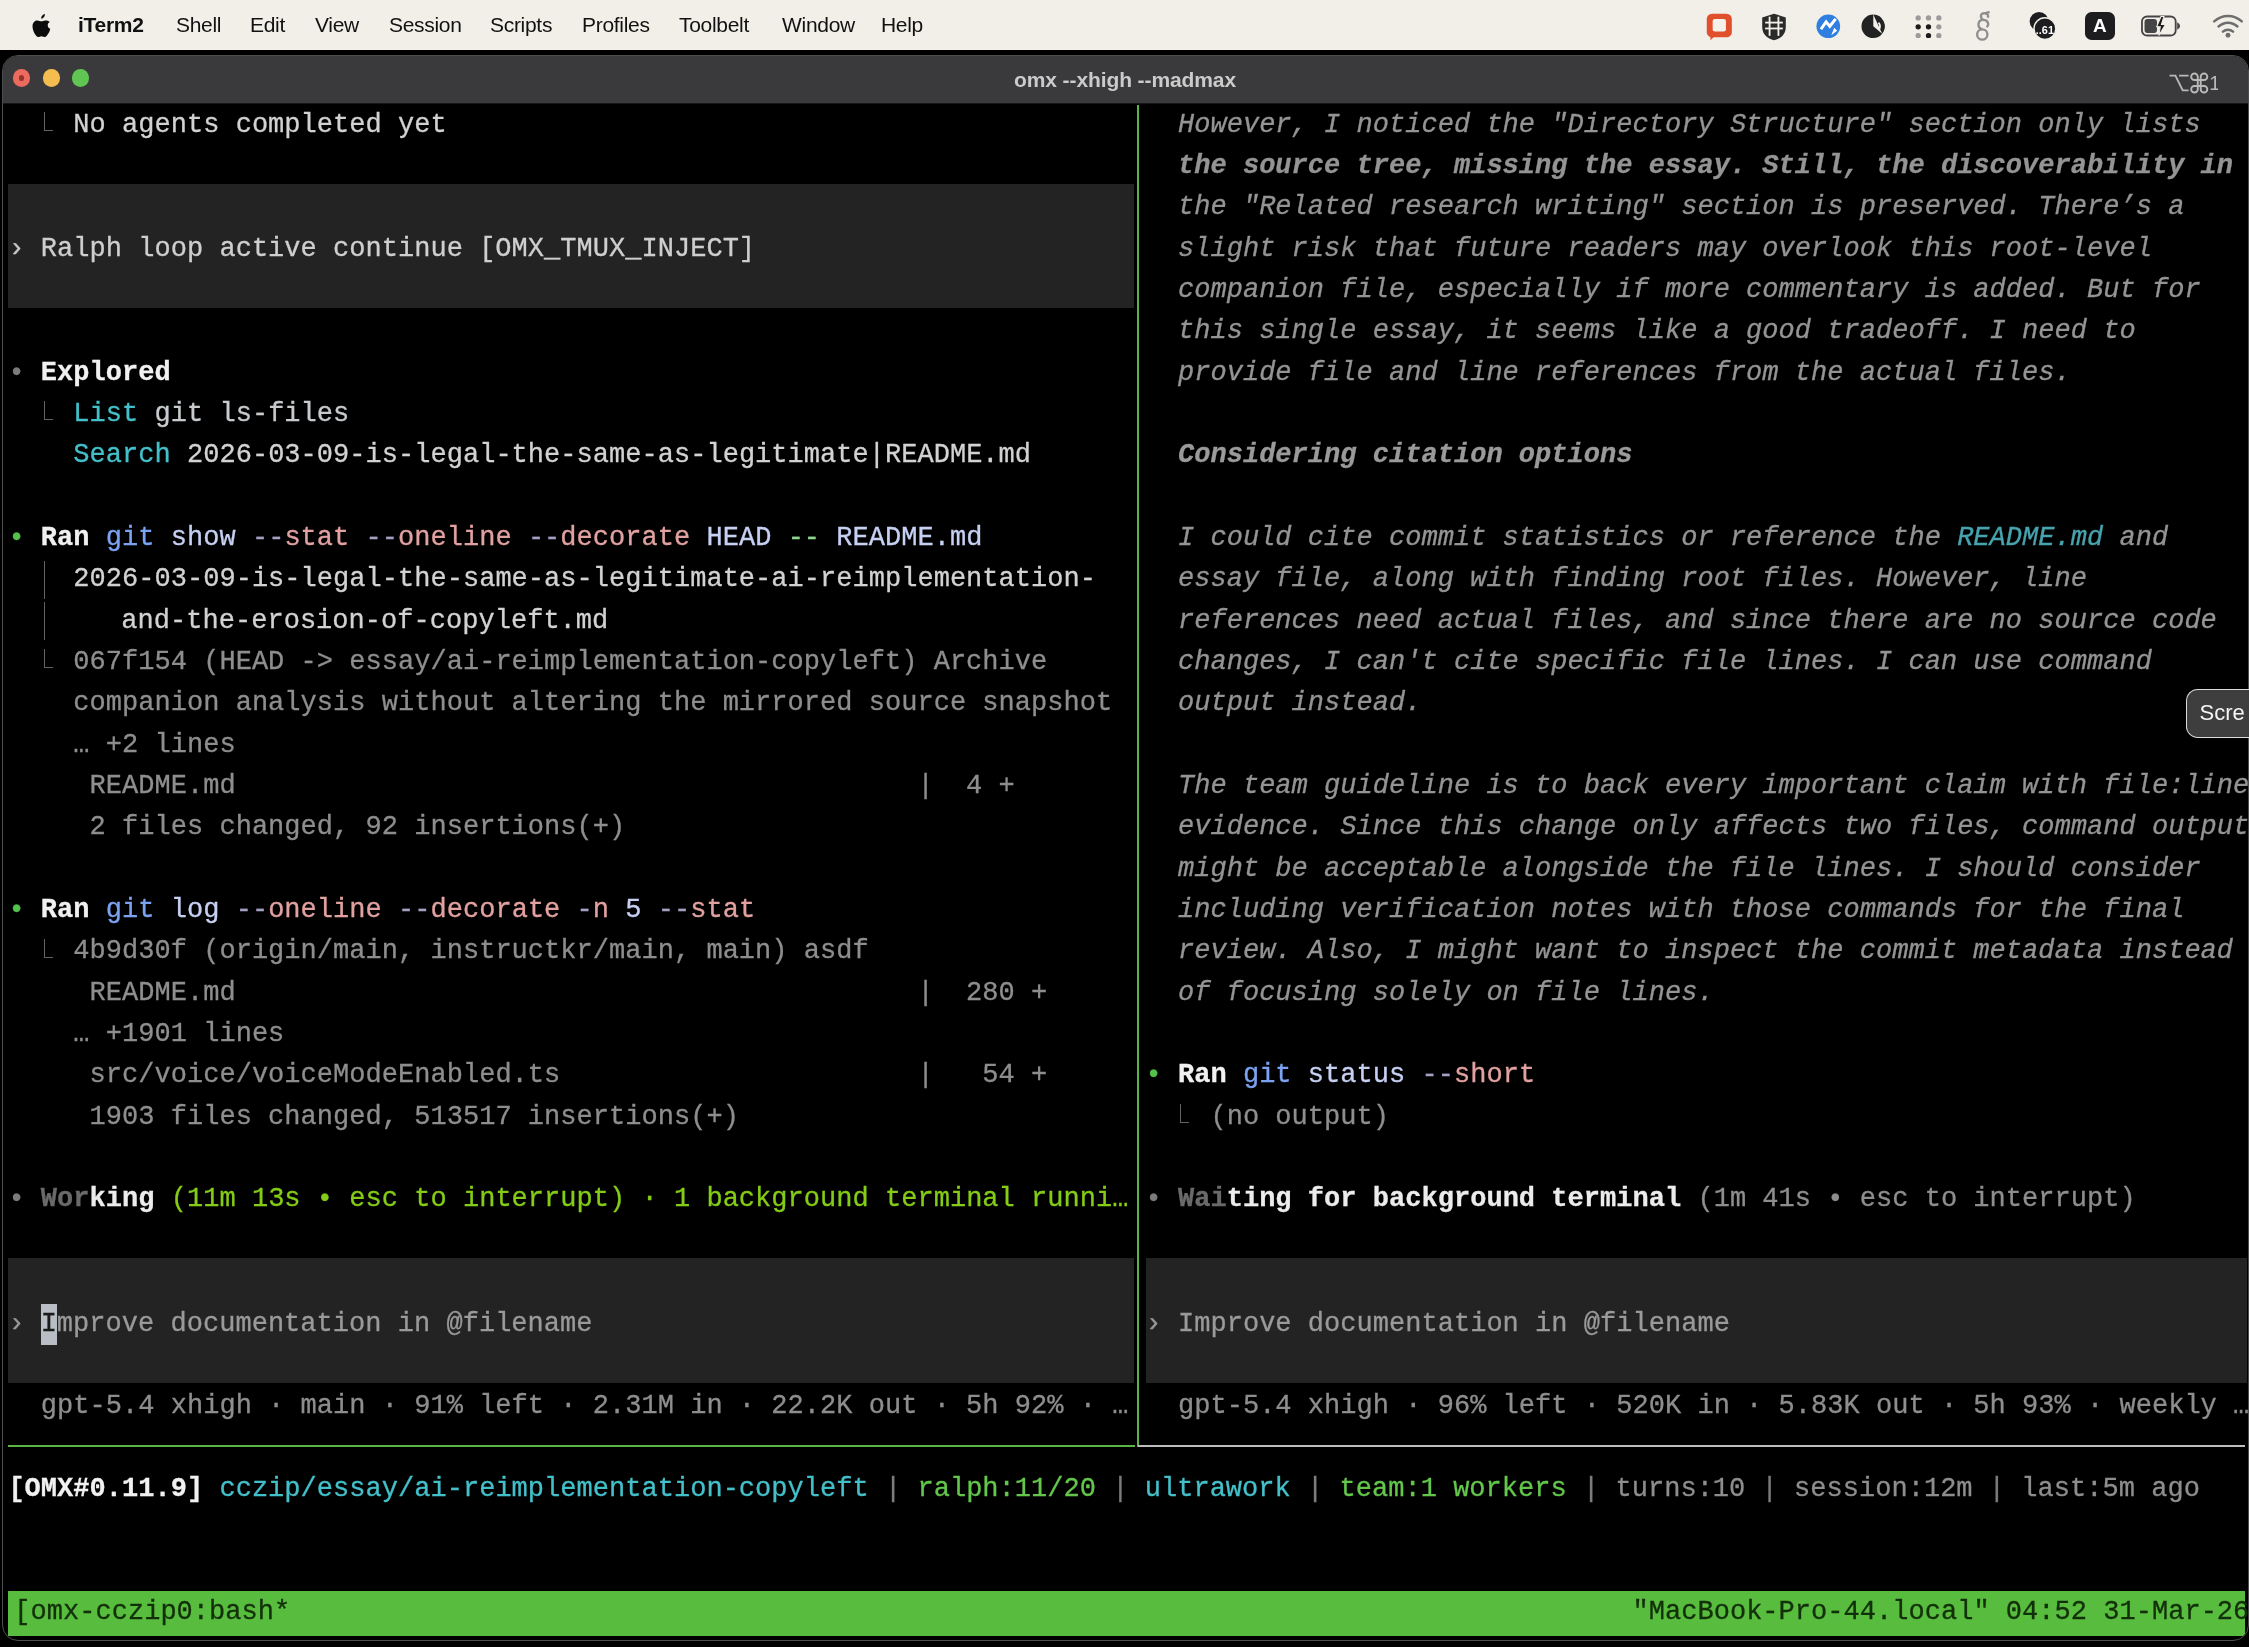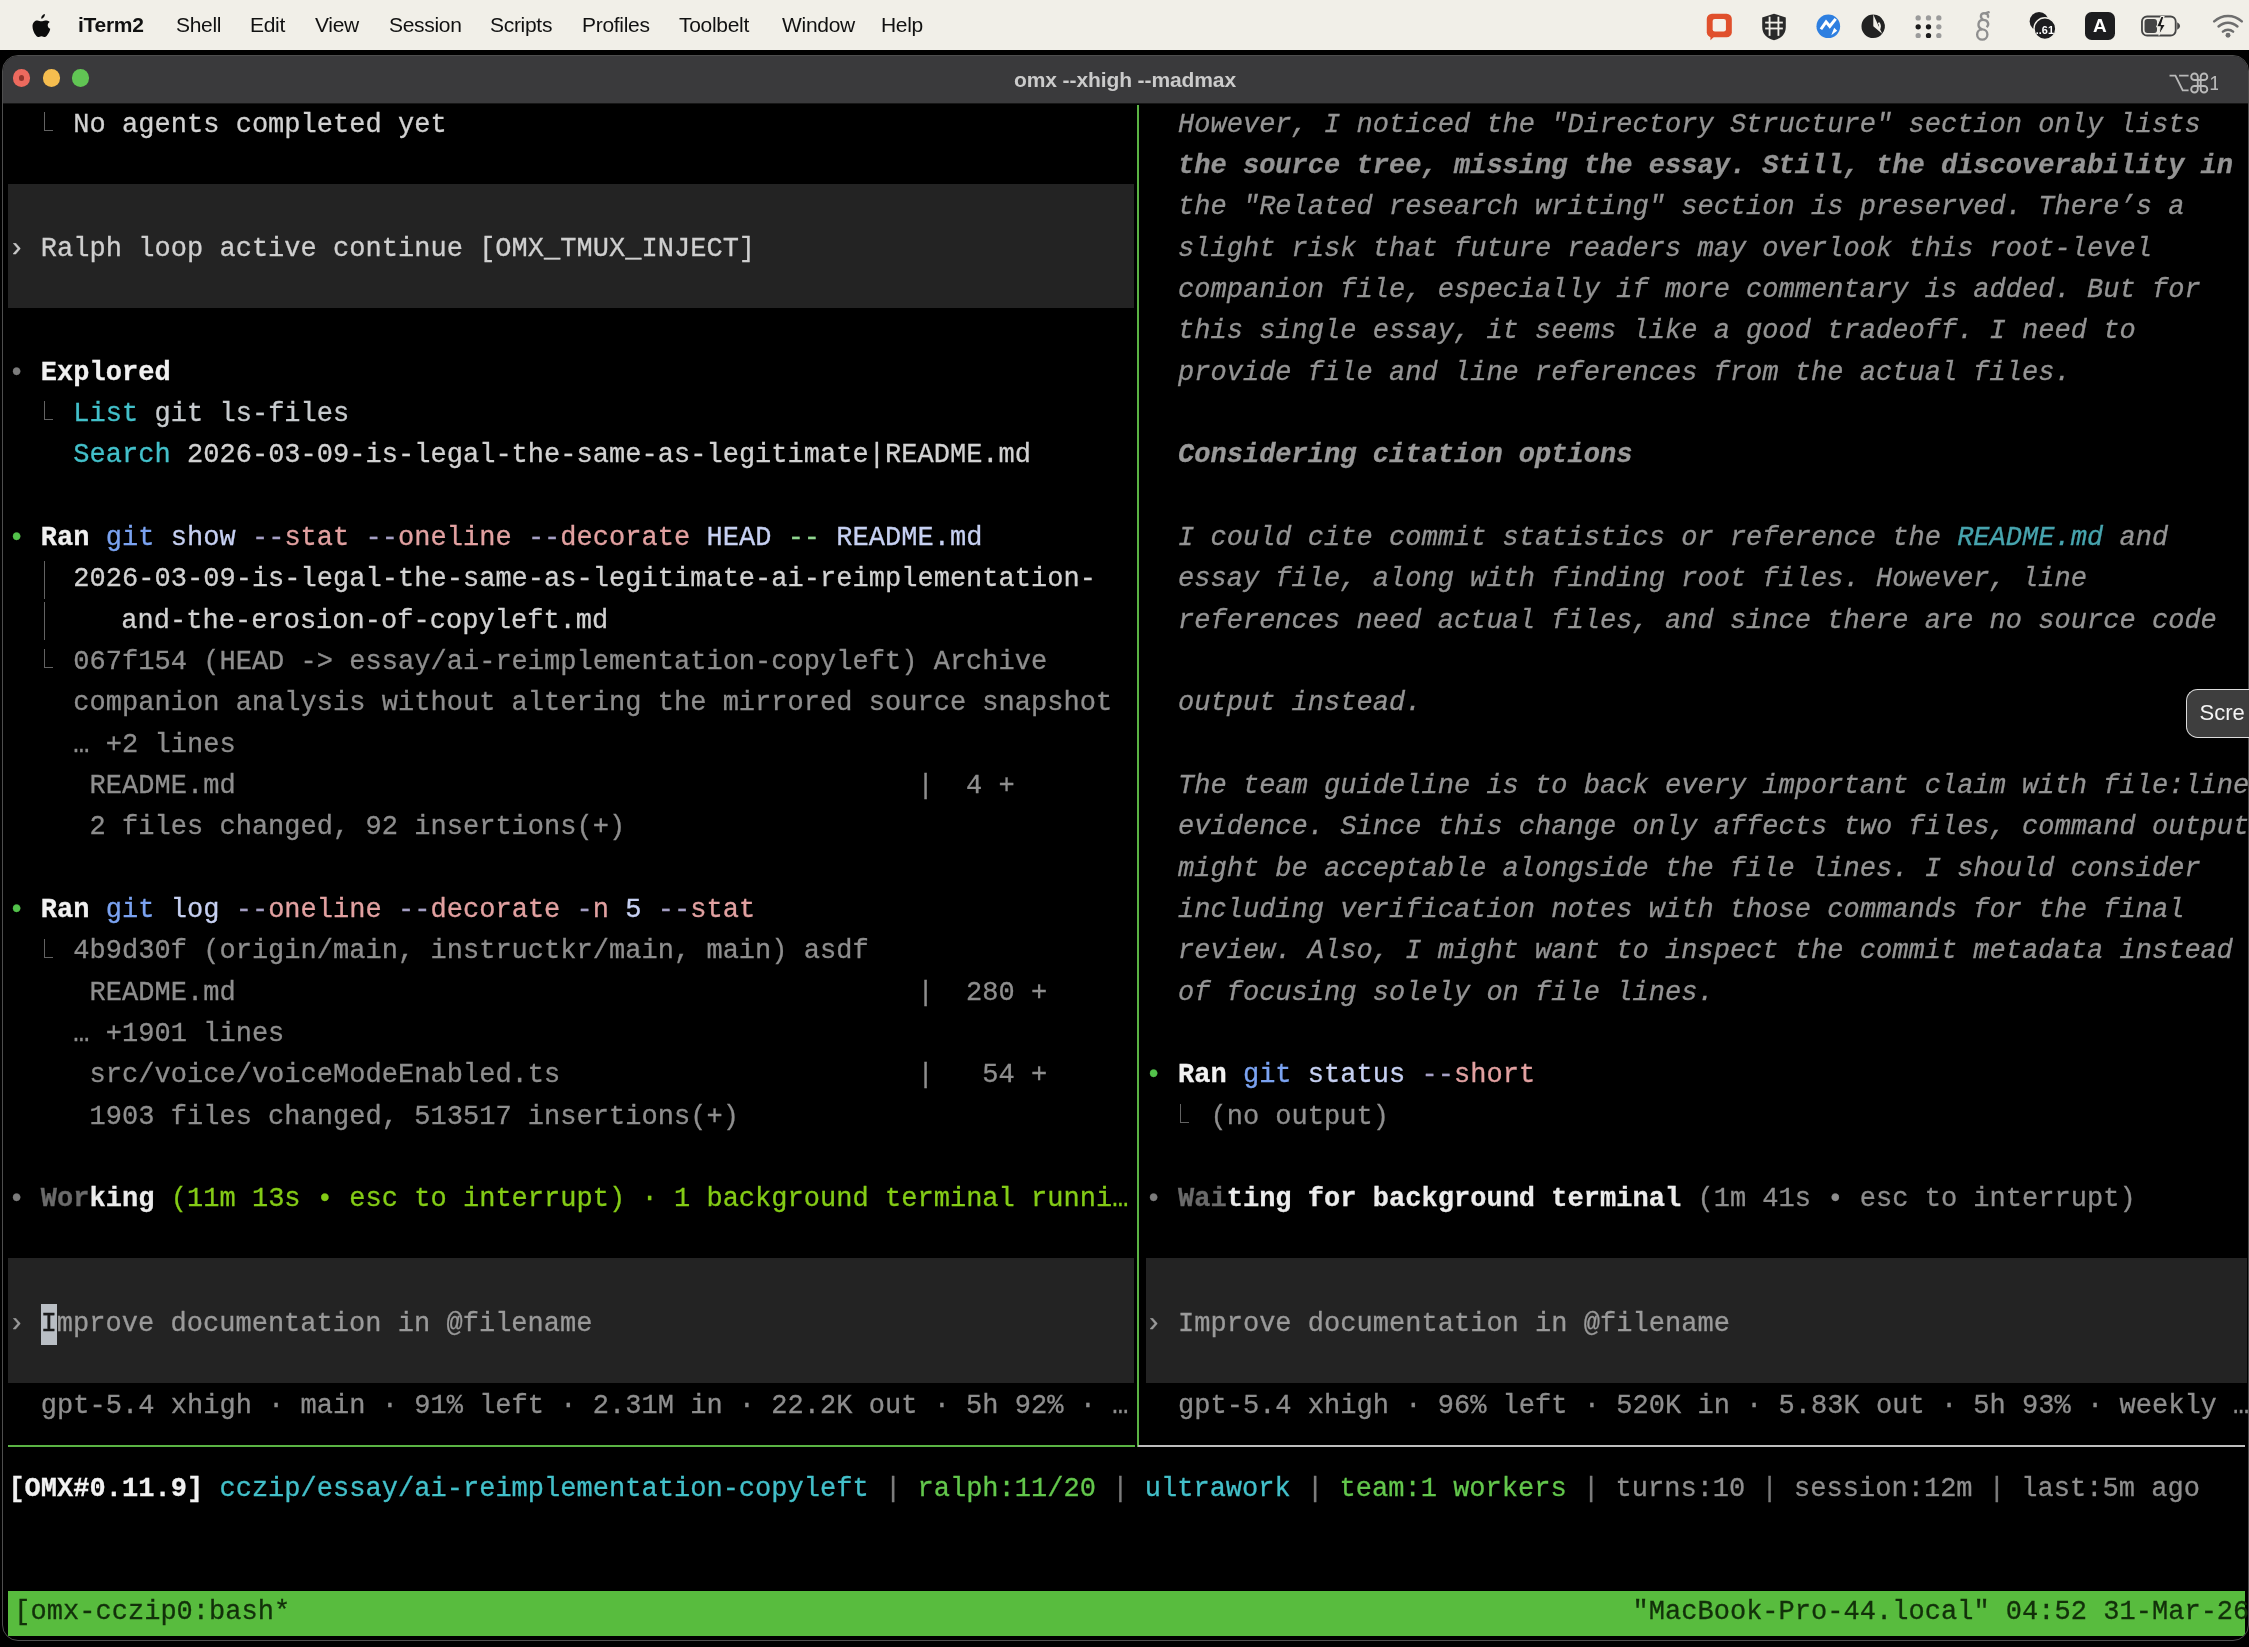--- a/index.html
+++ b/index.html
@@ -166,20 +166,21 @@
 <div class="tr" style="left:1143px;top:90px;font-weight:bold;"><span style="color:#d2d2d2;">  </span><span style="color:#949494;font-style:italic;">the source tree, missing the essay. Still, the discoverability in</span></div>
 <div class="tr" style="left:1143px;top:131px;"><span style="color:#d2d2d2;">  </span><span style="color:#949494;font-style:italic;">the "Related research writing" section is preserved. There’s a</span></div>
 <div class="tr" style="left:1143px;top:173px;"><span style="color:#d2d2d2;">  </span><span style="color:#949494;font-style:italic;">slight risk that future readers may overlook this root-level</span></div>
 <div class="tr" style="left:1143px;top:214px;"><span style="color:#d2d2d2;">  </span><span style="color:#949494;font-style:italic;">companion file, especially if more commentary is added. But for</span></div>
 <div class="tr" style="left:1143px;top:255px;"><span style="color:#d2d2d2;">  </span><span style="color:#949494;font-style:italic;">this single essay, it seems like a good tradeoff. I need to</span></div>
 <div class="tr" style="left:1143px;top:297px;"><span style="color:#d2d2d2;">  </span><span style="color:#949494;font-style:italic;">provide file and line references from the actual files.</span></div>
 <div class="tr" style="left:1143px;top:379px;"><span style="color:#d2d2d2;">  </span><span style="color:#9a9a9a;font-weight:700;font-style:italic;">Considering citation options</span></div>
 <div class="tr" style="left:1143px;top:462px;"><span style="color:#d2d2d2;">  </span><span style="color:#949494;font-style:italic;">I could cite commit statistics or reference the </span><span style="color:#47a4ae;font-style:italic;">README.md</span><span style="color:#949494;font-style:italic;"> and</span></div>
 <div class="tr" style="left:1143px;top:503px;"><span style="color:#d2d2d2;">  </span><span style="color:#949494;font-style:italic;">essay file, along with finding root files. However, line</span></div>
 <div class="tr" style="left:1143px;top:545px;"><span style="color:#d2d2d2;">  </span><span style="color:#949494;font-style:italic;">references need actual files, and since there are no source code</span></div>
+<div class="tr" style="left:1143px;top:586px;"><span style="color:#d2d2d2;">  </span><span style="color:#949494;font-style:italic;">changes, I can't cite specific file lines. I can use command</span></div>
 <div class="tr" style="left:1143px;top:627px;"><span style="color:#d2d2d2;">  </span><span style="color:#949494;font-style:italic;">output instead.</span></div>
 <div class="tr" style="left:1143px;top:710px;"><span style="color:#d2d2d2;">  </span><span style="color:#949494;font-style:italic;">The team guideline is to back every important claim with file:line</span></div>
 <div class="tr" style="left:1143px;top:751px;"><span style="color:#d2d2d2;">  </span><span style="color:#949494;font-style:italic;">evidence. Since this change only affects two files, command output</span></div>
 <div class="tr" style="left:1143px;top:793px;"><span style="color:#d2d2d2;">  </span><span style="color:#949494;font-style:italic;">might be acceptable alongside the file lines. I should consider</span></div>
 <div class="tr" style="left:1143px;top:834px;"><span style="color:#d2d2d2;">  </span><span style="color:#949494;font-style:italic;">including verification notes with those commands for the final</span></div>
 <div class="tr" style="left:1143px;top:875px;"><span style="color:#d2d2d2;">  </span><span style="color:#949494;font-style:italic;">review. Also, I might want to inspect the commit metadata instead</span></div>
 <div class="tr" style="left:1143px;top:917px;"><span style="color:#d2d2d2;">  </span><span style="color:#949494;font-style:italic;">of focusing solely on file lines.</span></div>
 <div class="tr" style="left:1143px;top:999px;"><span style="color:#53c24b;">• </span><span style="color:#f1f1f1;font-weight:700;">Ran</span><span style="color:#d2d2d2;"> </span><span style="color:#7ba3f1;">git</span><span style="color:#c6d0f2;"> status</span><span style="color:#d2d2d2;"> </span><span style="color:#a59fc4;">--</span><span style="color:#e2a1a1;">short</span></div>
 <div class="tr" style="left:1143px;top:1041px;"><span style="color:#d2d2d2;">    </span><span style="color:#8e8e8e;">(no output)</span></div>
 <div class="tr" style="left:1143px;top:1123px;"><span style="color:#7c7c7c;">• </span><span style="color:#6a6a6a;font-weight:700;">Wai</span><span style="color:#ececec;font-weight:700;">ting for background terminal</span><span style="color:#8e8e8e;"> (1m 41s • esc to interrupt)</span></div>

